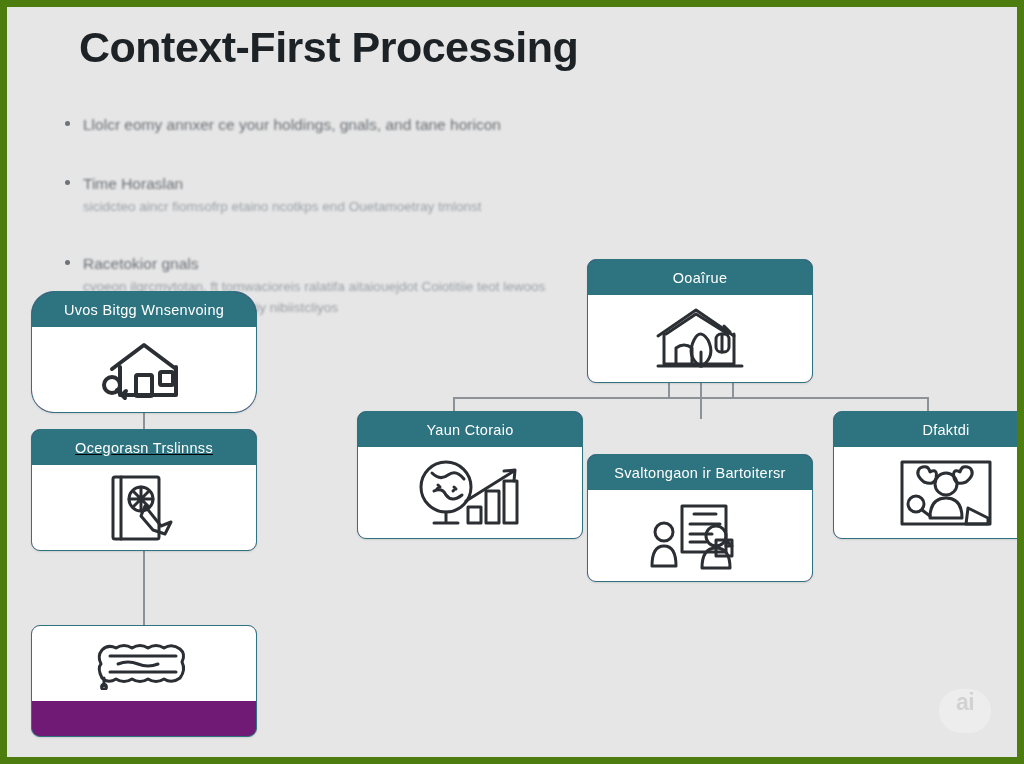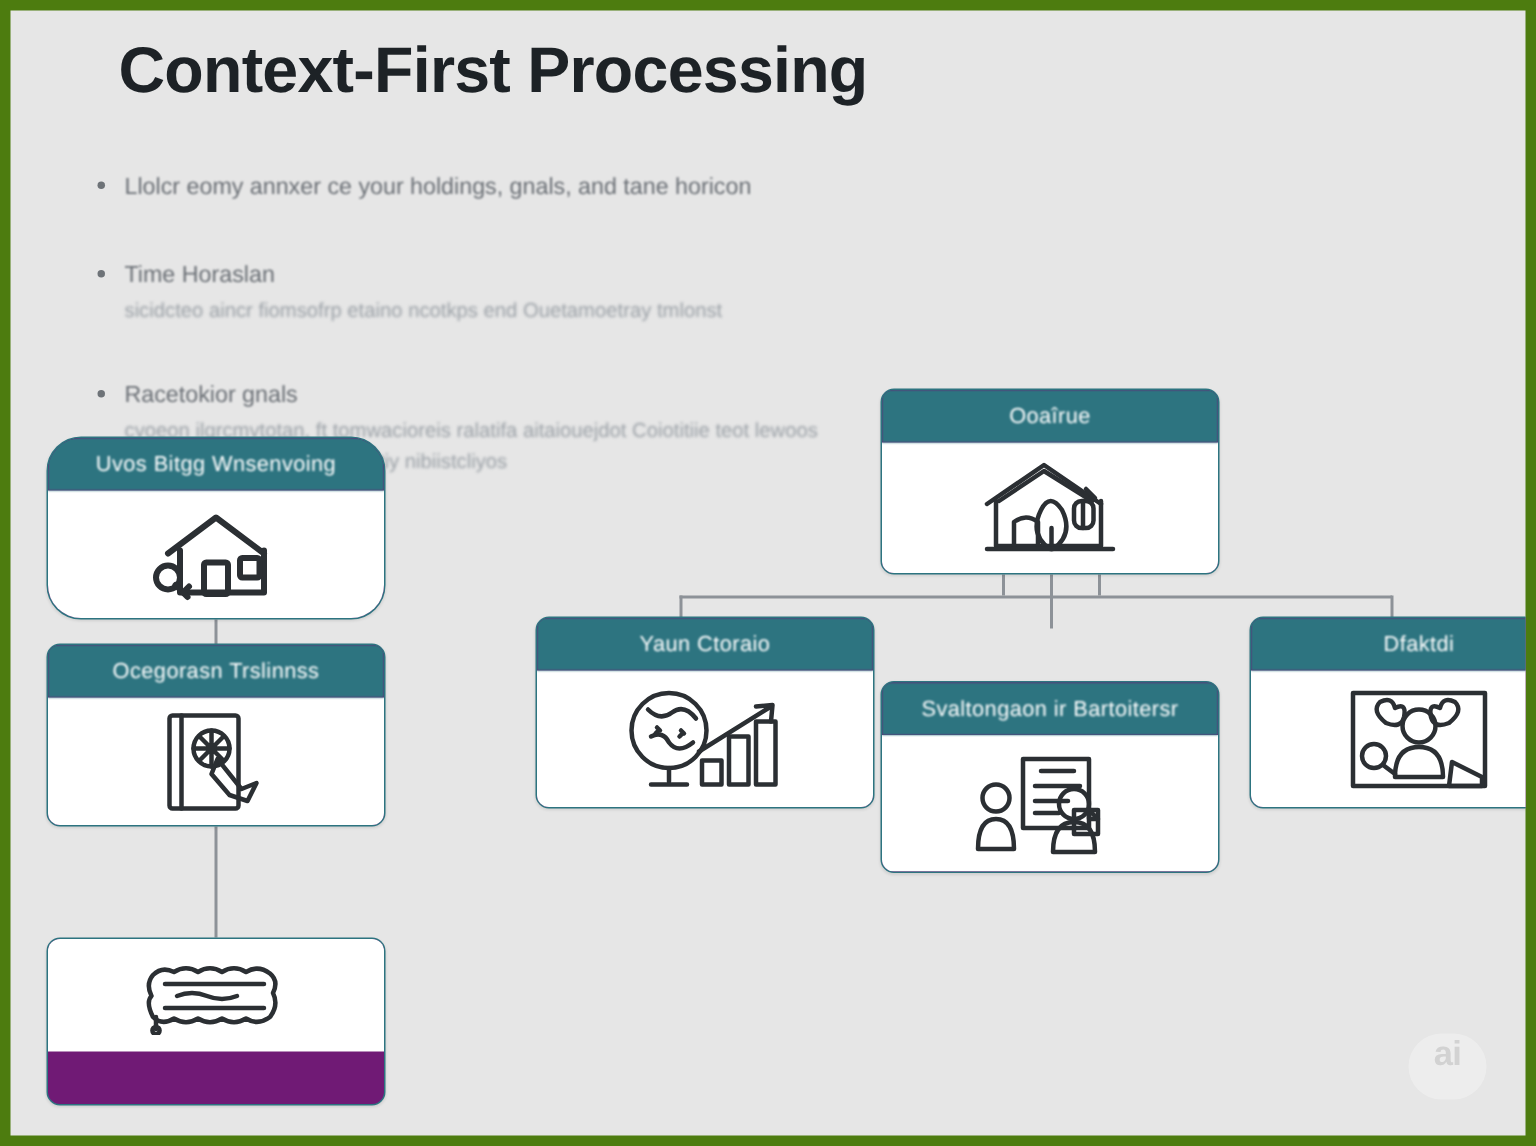--- a/index.html
+++ b/index.html
@@ -125,21 +125,21 @@
             <rect x="68" y="35" width="13" height="13" rx="1.5"></rect>
             <circle cx="20" cy="48" r="8"></circle>
             <path d="M25 53 L33 61"></path>
             <path d="M30 58 L34 54"></path>
           </g>
         </svg>
       </span>
     </div>
   </div>
 
-  <div class="card" style="left:24px;top:422px;width:226px;height:122px;">
+  <div class="card" style="left:24px;top:422px;width:226px;height:122px;text-decoration:underline;">
     <div class="card-head">Ocegorasn Trslinnss</div>
     <div class="card-body">
       <span>
         <svg width="86" height="72" viewBox="0 0 86 72">
           <g class="sketch sketch-thin">
             <rect x="12" y="5" width="46" height="62" rx="2"></rect>
             <path d="M20 5 L20 67"></path>
             <circle cx="40" cy="27" r="12"></circle>
             <path d="M33 20 L47 34 M47 20 L33 34 M40 15 L40 39 M28 27 L52 27"></path>
             <path d="M44 34 L60 54 L70 50 L64 62 L52 58 L40 44 Z"></path>

